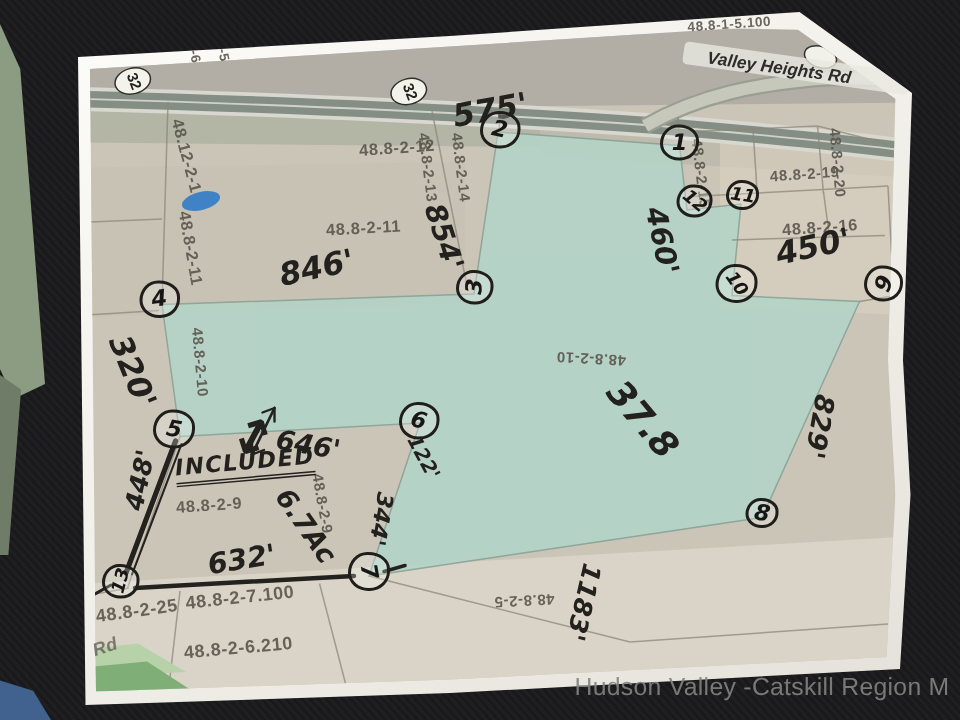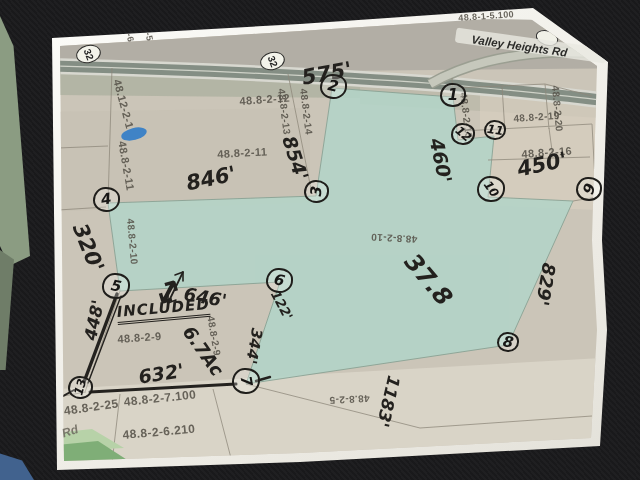--- a/index.html
+++ b/index.html
@@ -212,13 +212,14 @@
         </div>
         <div class="marker" style="left: 451px; top: 123px; width: 24px; height: 22px;">
           <span style="font-size: 12px; transform: rotate(40deg);">12</span>
         </div>
         <div class="marker" style="left: 67.5px; top: 375.5px; width: 25px; height: 23px;">
           <span style="font-size: 12px; transform: rotate(-75deg);">13</span>
         </div>
       </div>
   </div>
 
+  <div class="watermark">Hudson Valley -Catskill Region M</div>
 </div>
 
 </body></html>

